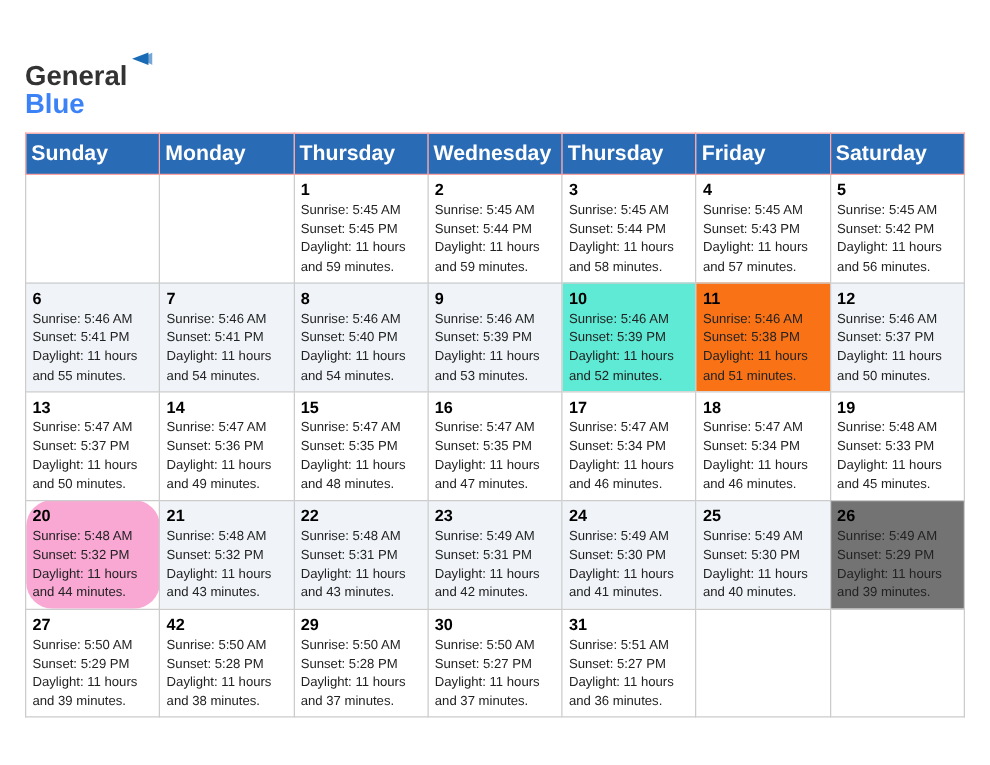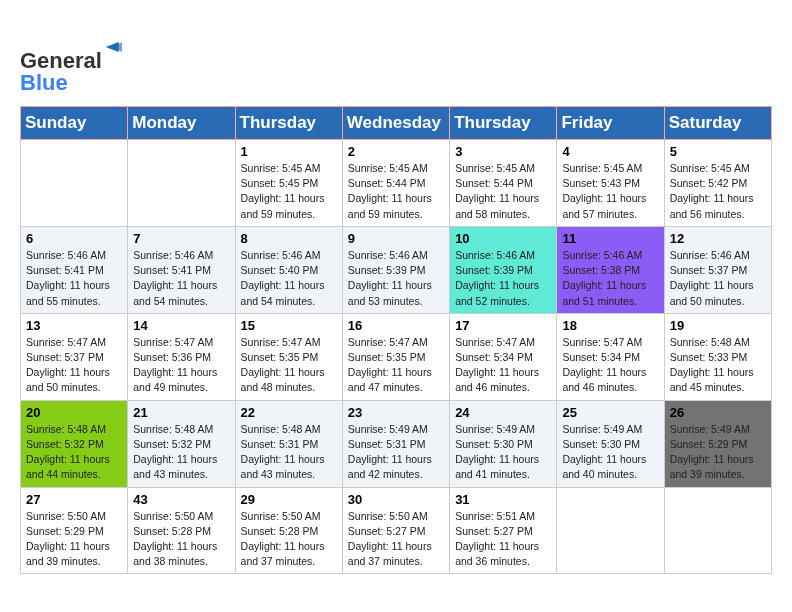--- a/index.html
+++ b/index.html
@@ -152,21 +152,21 @@
           <div class="day-info">Sunrise: 5:46 AM<br>Sunset: 5:40 PM<br>Daylight: 11 hours and 54 minutes.</div>
         </td>
         <td style="background: rgb(240, 244, 248);">
           <span class="day-num">9</span>
           <div class="day-info">Sunrise: 5:46 AM<br>Sunset: 5:39 PM<br>Daylight: 11 hours and 53 minutes.</div>
         </td>
         <td style="background: #5eead4;">
           <span class="day-num">10</span>
           <div class="day-info">Sunrise: 5:46 AM<br>Sunset: 5:39 PM<br>Daylight: 11 hours and 52 minutes.</div>
         </td>
-        <td style="background: #8b5cf6;">
+        <td style="background: #f97316;">
           <span class="day-num">11</span>
           <div class="day-info">Sunrise: 5:46 AM<br>Sunset: 5:38 PM<br>Daylight: 11 hours and 51 minutes.</div>
         </td>
         <td style="background: rgb(240, 244, 248); margin-top: 26px;">
           <span class="day-num">12</span>
           <div class="day-info">Sunrise: 5:46 AM<br>Sunset: 5:37 PM<br>Daylight: 11 hours and 50 minutes.</div>
         </td>
       </tr>
       <tr>
         <td>
@@ -192,21 +192,21 @@
         <td>
           <span class="day-num">18</span>
           <div class="day-info">Sunrise: 5:47 AM<br>Sunset: 5:34 PM<br>Daylight: 11 hours and 46 minutes.</div>
         </td>
         <td>
           <span class="day-num">19</span>
           <div class="day-info">Sunrise: 5:48 AM<br>Sunset: 5:33 PM<br>Daylight: 11 hours and 45 minutes.</div>
         </td>
       </tr>
       <tr>
-        <td style="background: #84cc16;">
+        <td style="background: #f9a8d4; border-radius: 21px;">
           <span class="day-num">20</span>
           <div class="day-info">Sunrise: 5:48 AM<br>Sunset: 5:32 PM<br>Daylight: 11 hours and 44 minutes.</div>
         </td>
         <td style="background: rgb(240, 244, 248);">
           <span class="day-num">21</span>
           <div class="day-info">Sunrise: 5:48 AM<br>Sunset: 5:32 PM<br>Daylight: 11 hours and 43 minutes.</div>
         </td>
         <td style="background: rgb(240, 244, 248);">
           <span class="day-num">22</span>
           <div class="day-info">Sunrise: 5:48 AM<br>Sunset: 5:31 PM<br>Daylight: 11 hours and 43 minutes.</div>
@@ -227,21 +227,21 @@
           <span class="day-num">26</span>
           <div class="day-info">Sunrise: 5:49 AM<br>Sunset: 5:29 PM<br>Daylight: 11 hours and 39 minutes.</div>
         </td>
       </tr>
       <tr>
         <td>
           <span class="day-num">27</span>
           <div class="day-info">Sunrise: 5:50 AM<br>Sunset: 5:29 PM<br>Daylight: 11 hours and 39 minutes.</div>
         </td>
         <td>
-          <span class="day-num">43</span>
+          <span class="day-num">42</span>
           <div class="day-info">Sunrise: 5:50 AM<br>Sunset: 5:28 PM<br>Daylight: 11 hours and 38 minutes.</div>
         </td>
         <td>
           <span class="day-num">29</span>
           <div class="day-info">Sunrise: 5:50 AM<br>Sunset: 5:28 PM<br>Daylight: 11 hours and 37 minutes.</div>
         </td>
         <td>
           <span class="day-num">30</span>
           <div class="day-info">Sunrise: 5:50 AM<br>Sunset: 5:27 PM<br>Daylight: 11 hours and 37 minutes.</div>
         </td>

